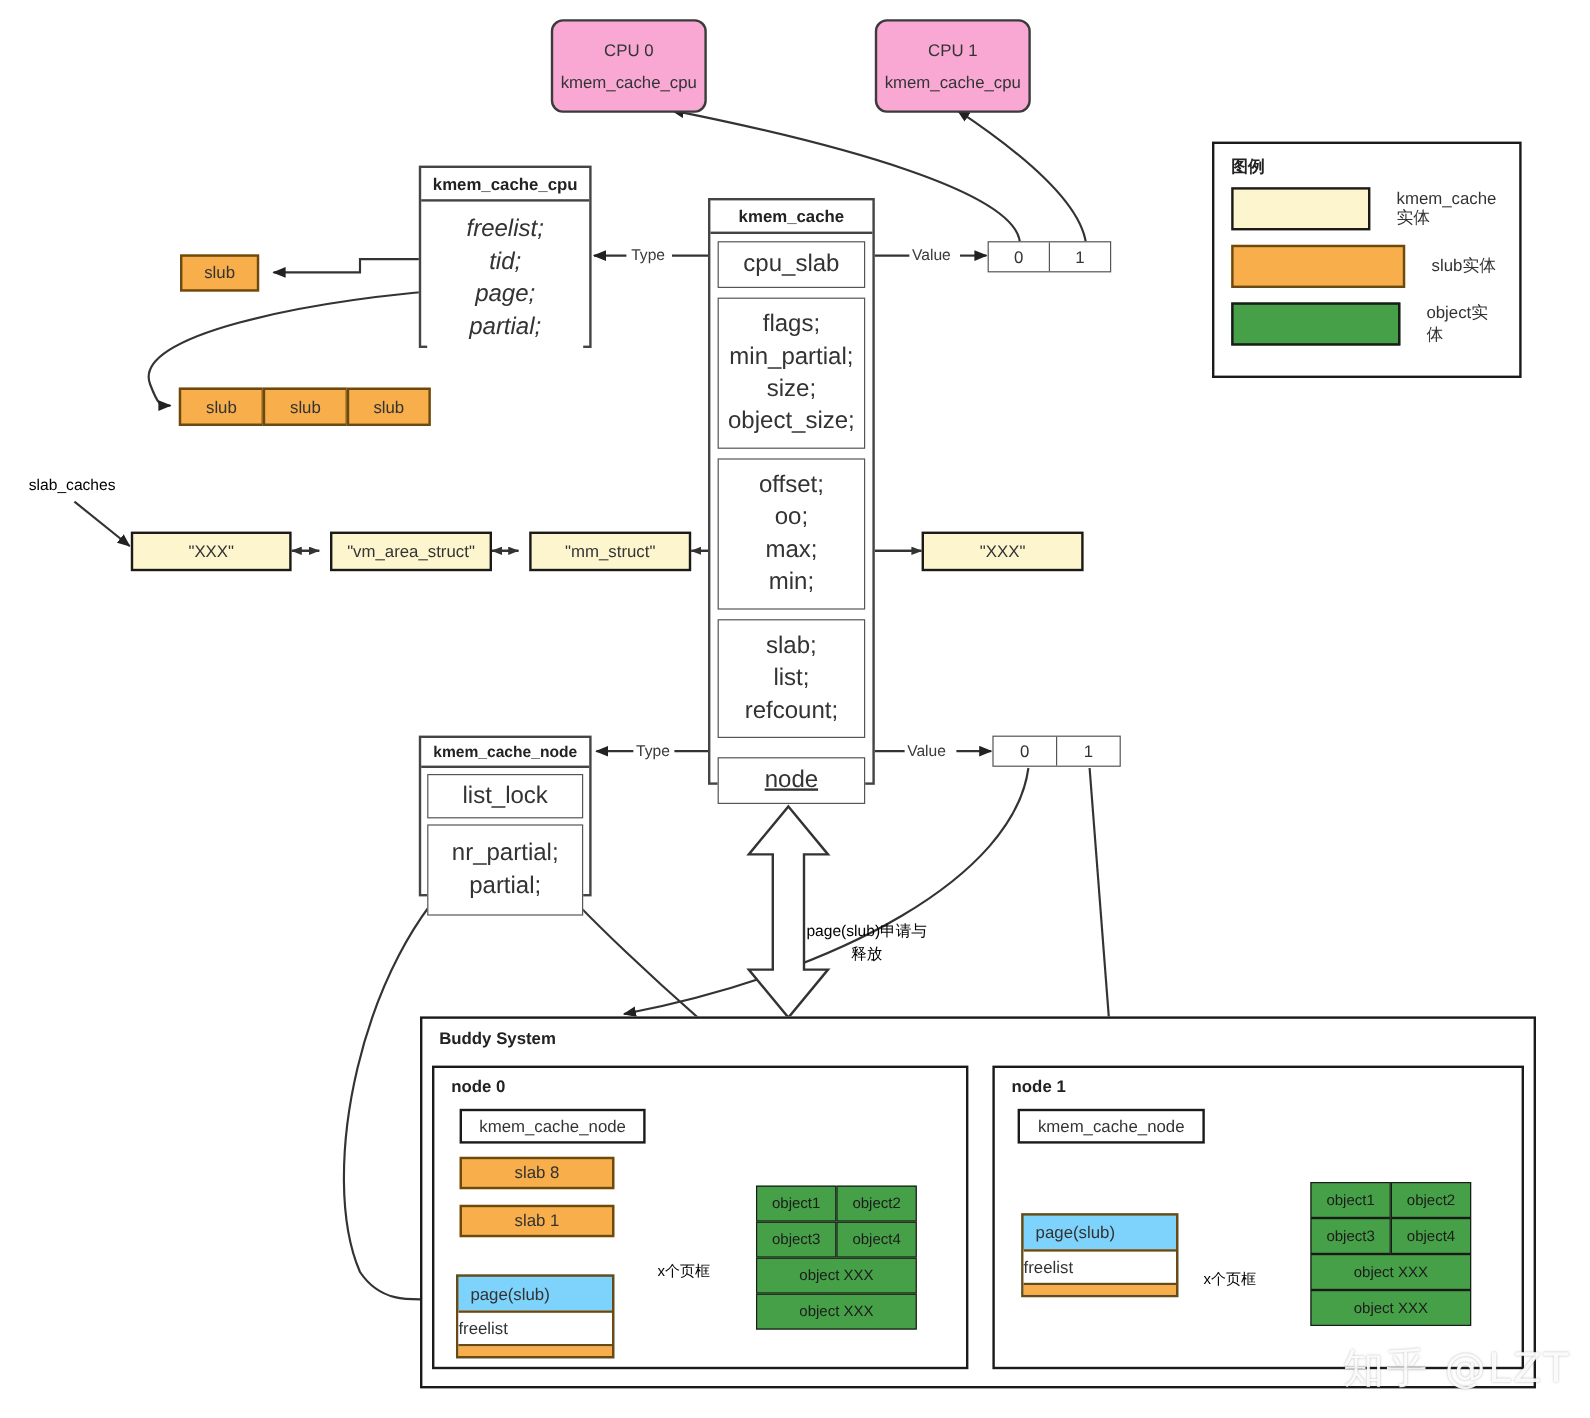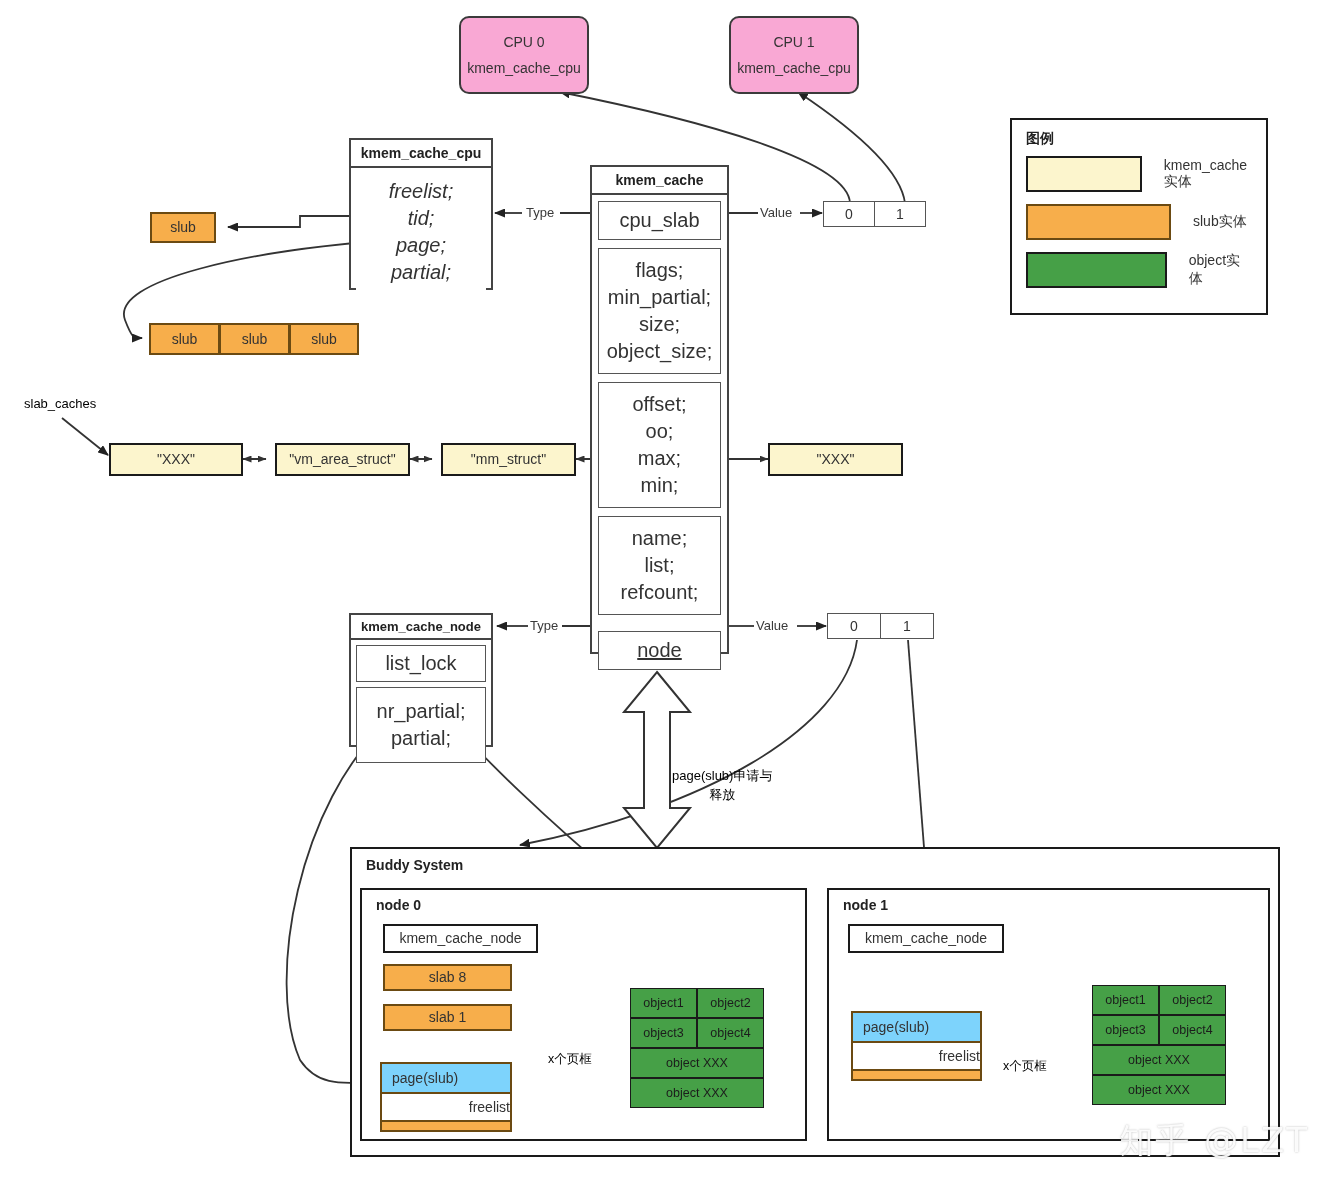--- a/index.html
+++ b/index.html
@@ -178,21 +178,21 @@
   .pageslub .ps-top {
     font-size: 14px; color: #333;
     padding: 6px 0 6px 10px;
     text-align: left;
   }
   .pageslub .ps-free {
     background: #ffffff;
     border-top: 2px solid #6b4a12;
     border-bottom: 2px solid #6b4a12;
     font-size: 14px; color: #333;
-    text-align: right;
+    text-align: left;
     padding: 5px 0;
   }
   .pageslub .ps-bot { height: 8px; background: #F7AE4B; }
 
   
   .objgrid { display: flex; flex-direction: column; width: 134px; }
   .objrow { display: flex; }
   .objcell {
     background: #46A047;
     border: 1.5px solid #1a1a1a;
@@ -328,21 +328,21 @@
     <div class="struct-body" style="padding:6px 6px 8px 6px; gap:8px;">
       <div class="field" style="white-space:pre-line;">cpu_slab</div>
       <div class="field" style="white-space:pre-line; padding:8px 4px;">flags;
 min_partial;
 size;
 object_size;</div>
       <div class="field" style="white-space:pre-line; padding:8px 4px;">offset;
 oo;
 max;
 min;</div>
-      <div class="field" style="white-space:pre-line; padding:8px 4px;">name;
+      <div class="field" style="white-space:pre-line; padding:8px 4px;">slab;
 list;
 refcount;</div>
       <div style="flex:1;"></div>
       <div class="field" style="white-space:pre-line; margin-bottom:2px;text-decoration:underline;">node</div>
     </div>
   </div>
 
   <div class="label" style="left:524px; top:205px;">Type</div>
   <div class="label" style="left:758px; top:205px;">Value</div>
   <div class="label" style="left:528px; top:618px;">Type</div>

